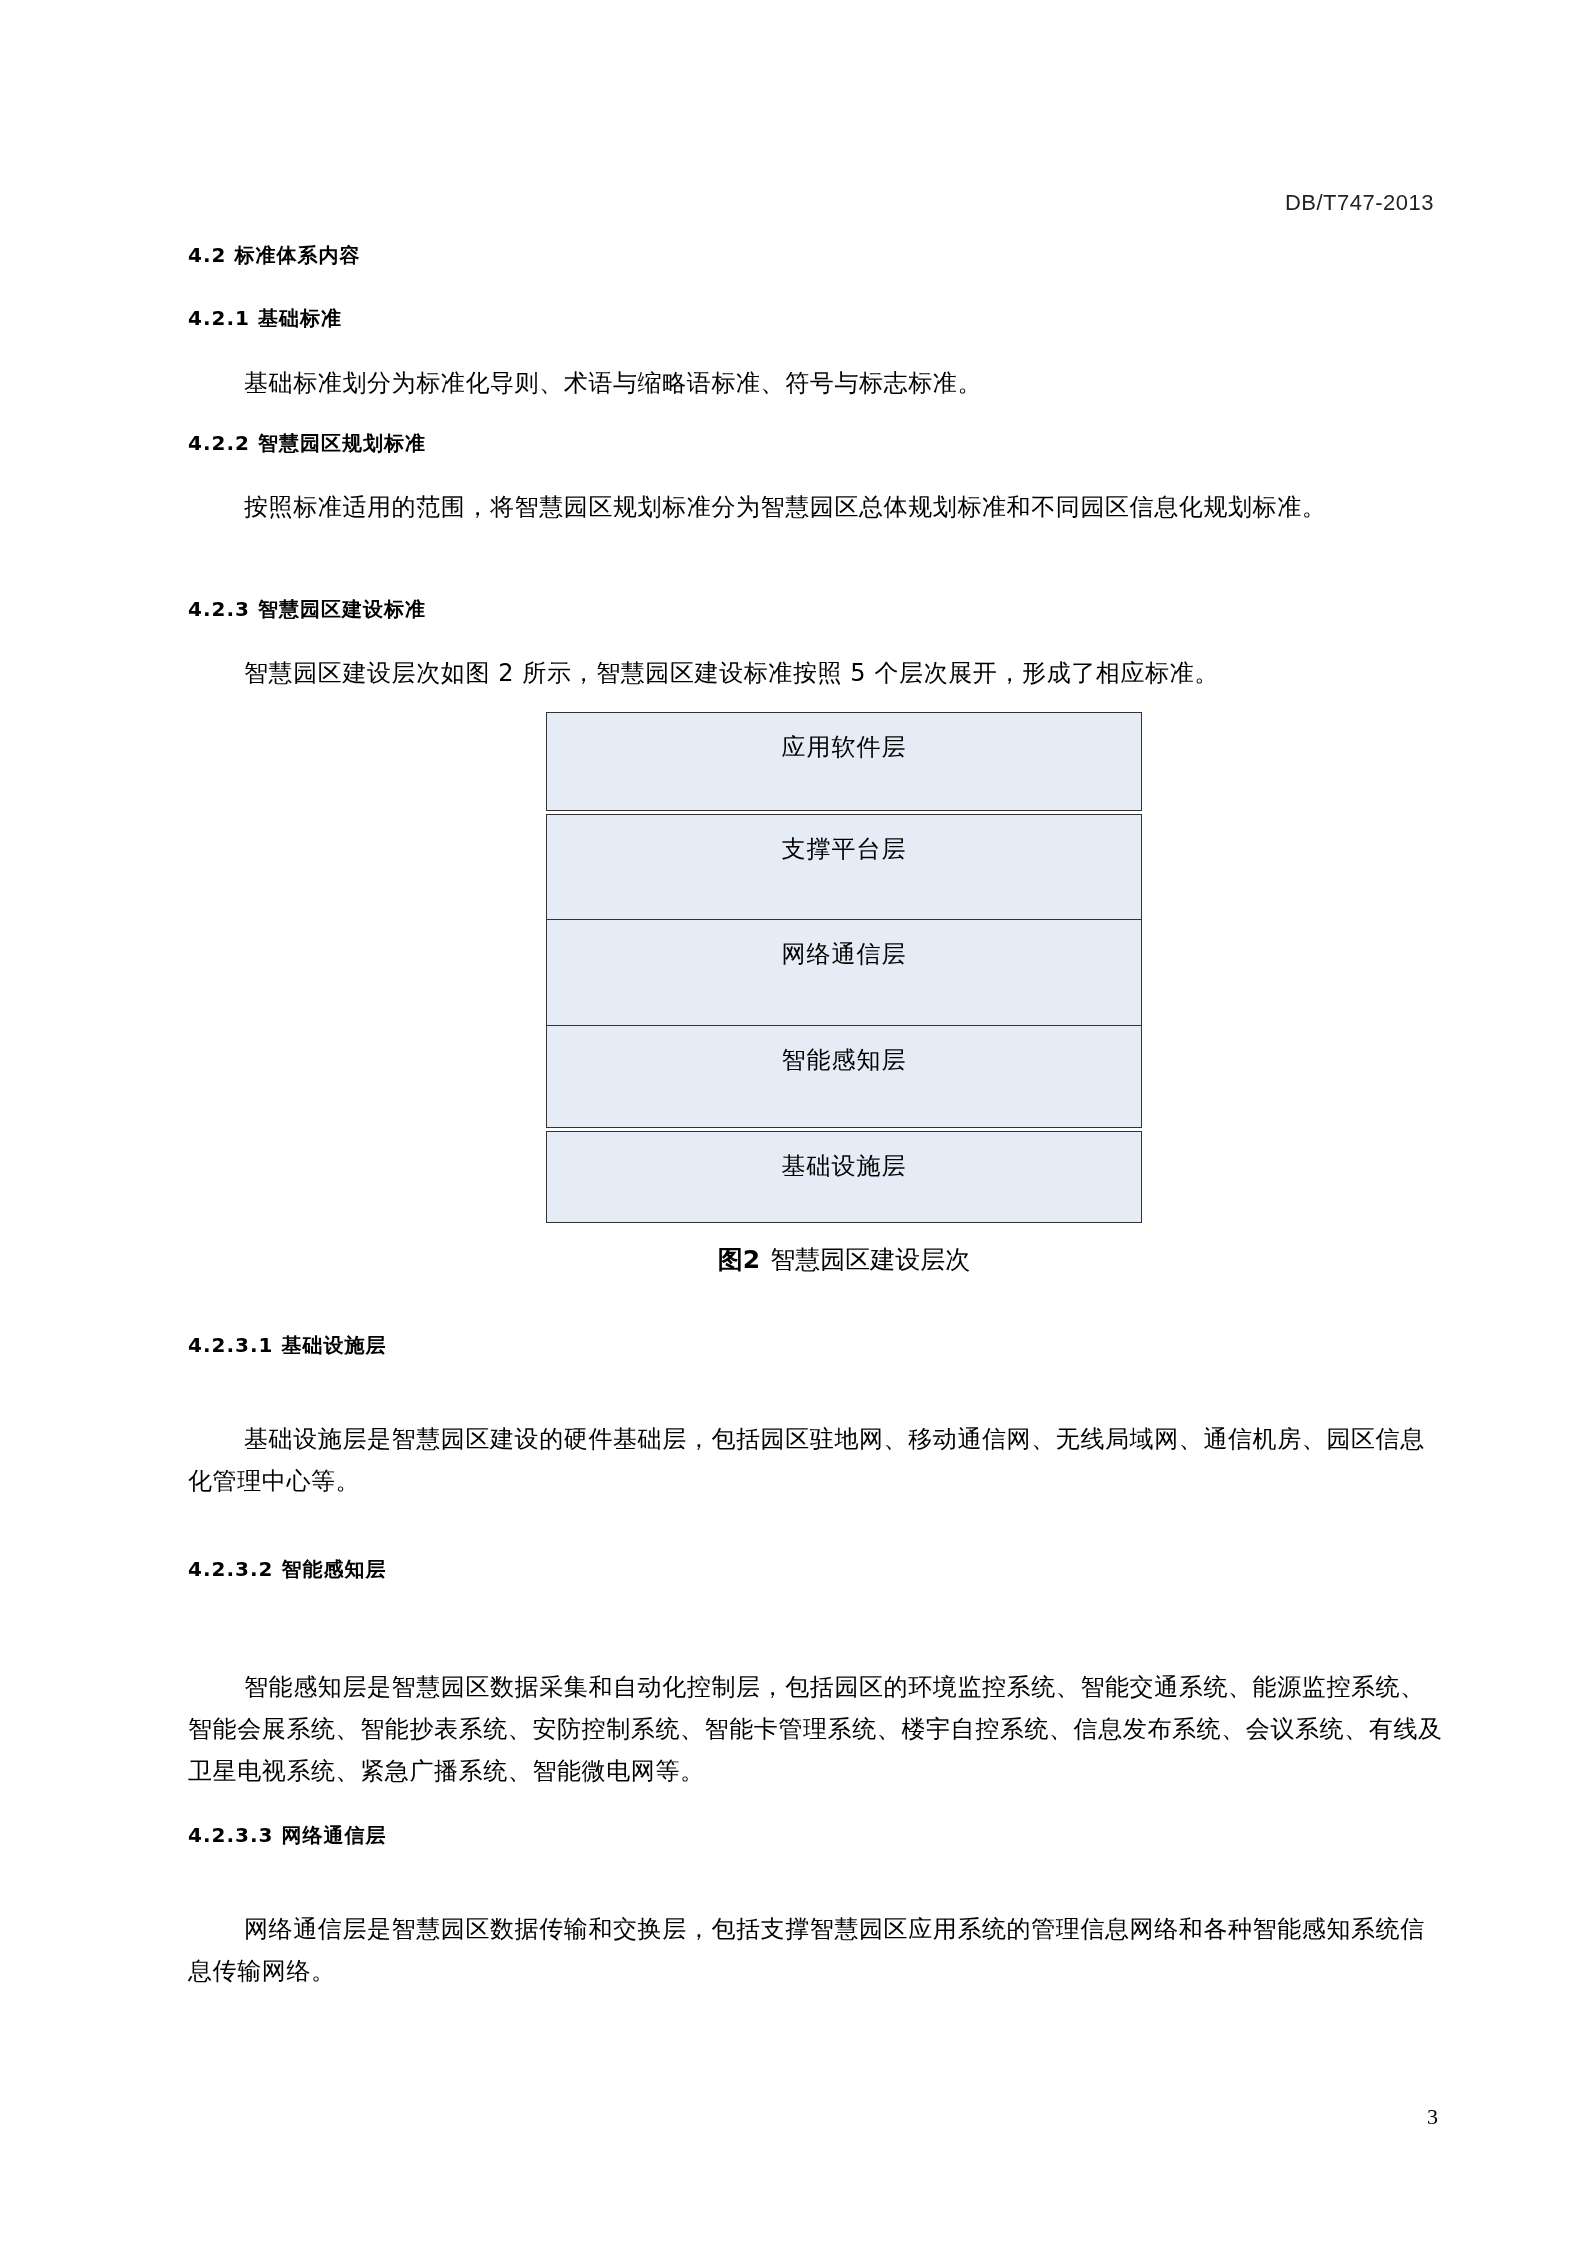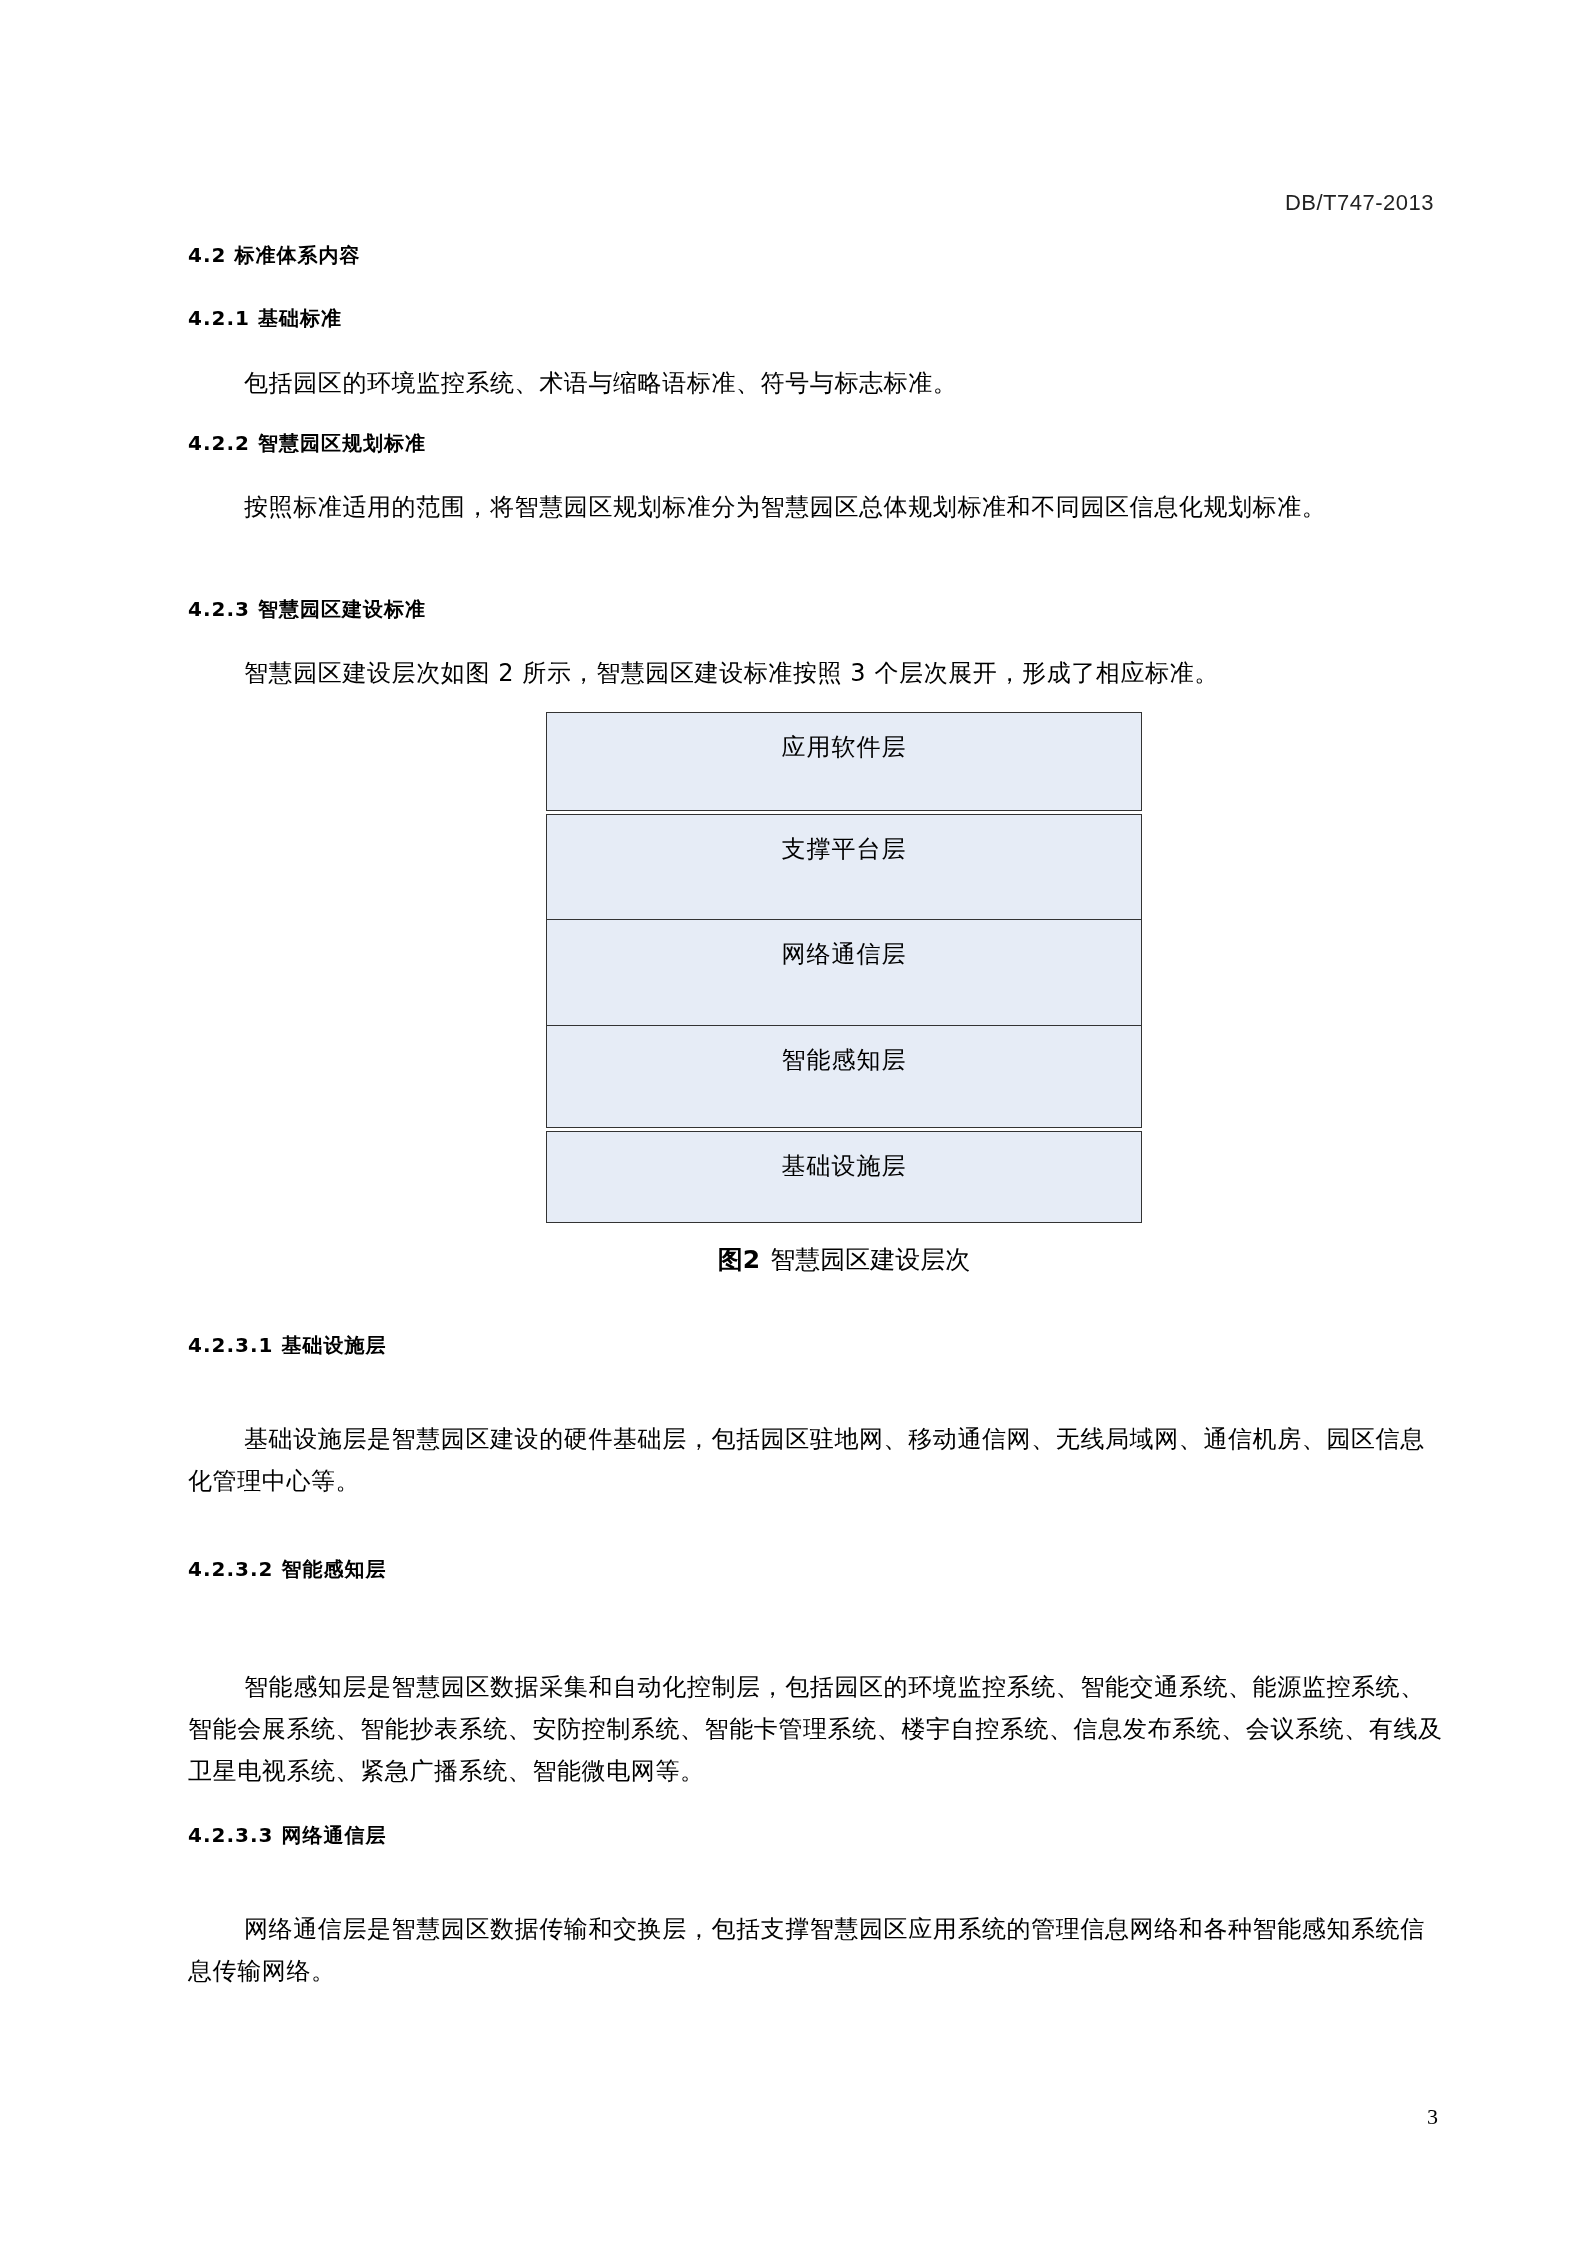--- a/index.html
+++ b/index.html
@@ -36,27 +36,27 @@
   }
 </style>
 </head>
 <body>
 
 <div class="abs header-code">DB/T747-2013</div>
 
 <div class="abs heading" style="top:242px;">4.2 标准体系内容</div>
 
 <div class="abs heading" style="top:305px;">4.2.1 基础标准</div>
-<div class="abs para" style="top:362px;">包括园区的环境监控系统、术语与缩略语标准、符号与标志标准。</div>
+<div class="abs para" style="top:362px;">基础标准划分为标准化导则、术语与缩略语标准、符号与标志标准。</div>
 
 <div class="abs heading" style="top:430px;">4.2.2 智慧园区规划标准</div>
 <div class="abs para" style="top:486px;">按照标准适用的范围，将智慧园区规划标准分为智慧园区总体规划标准和不同园区信息化规划标准。</div>
 
 <div class="abs heading" style="top:596px;">4.2.3 智慧园区建设标准</div>
-<div class="abs para" style="top:652px;">智慧园区建设层次如图 2 所示，智慧园区建设标准按照 3 个层次展开，形成了相应标准。</div>
+<div class="abs para" style="top:652px;">智慧园区建设层次如图 2 所示，智慧园区建设标准按照 5 个层次展开，形成了相应标准。</div>
 
 <div>
   <div class="layer-box" style="top:712px; height:99px;font-family:Liberation Mono, monospace;">
     <span>应用软件层</span>
   </div>
   <div class="layer-box" style="top:814px; height:125px;">
     <span>支撑平台层</span>
   </div>
   <div class="layer-box" style="top:919px; height:123px;">
     <span>网络通信层</span>

